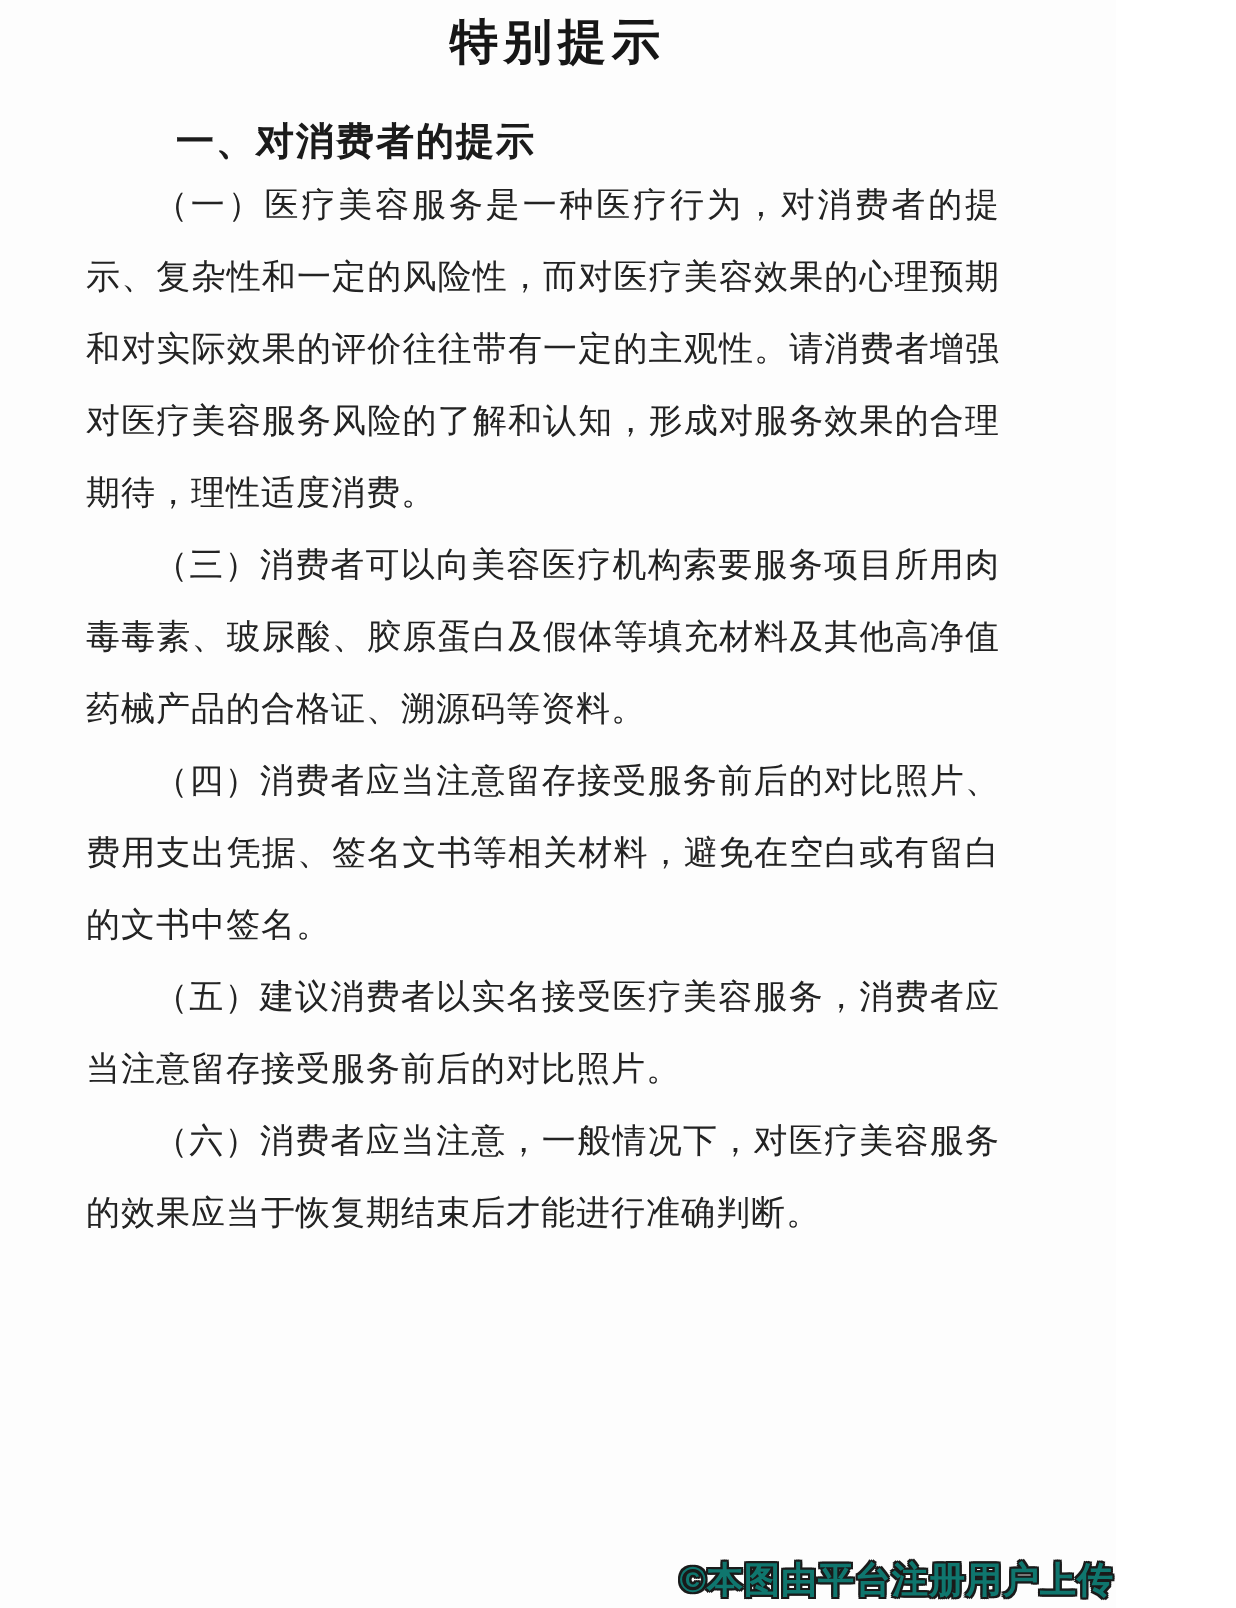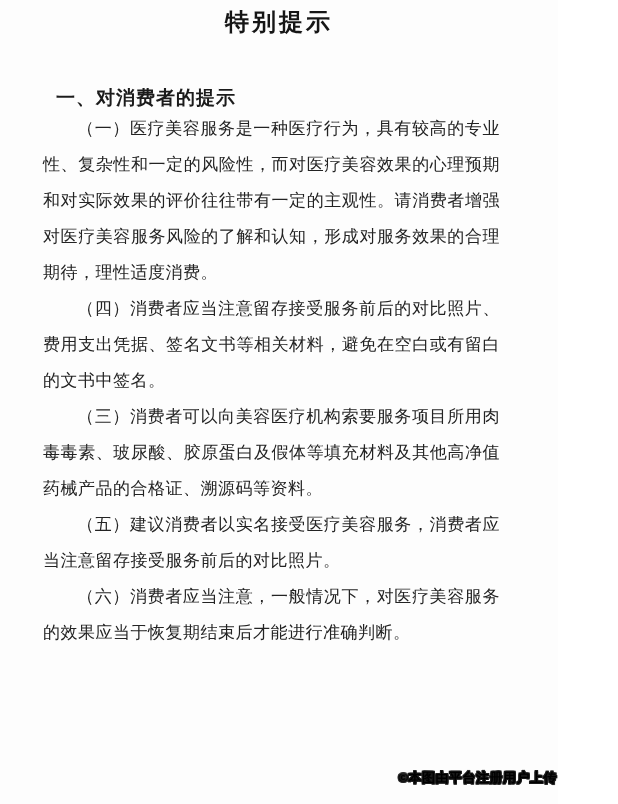--- a/index.html
+++ b/index.html
@@ -21,22 +21,22 @@
     padding-top: 7px;
     text-align: center;
     font-family: "Liberation Serif", serif;
     font-size: 24px;
     font-weight: 700;
     line-height: 30px;
     letter-spacing: 3px;
     color: #161616;
   }
   .section-heading {
-    margin: 50px 0 0 0;
-    padding-left: 56px;
+    margin: 24px 0 0 0;
+    padding-left: 88px;
     font-family: "Liberation Sans", sans-serif;
     font-size: 19px;
     font-weight: 700;
     line-height: 22px;
     letter-spacing: 1px;
     color: #1b1b1b;
   }
   .doc-body {
     margin-top: 2px;
     padding: 0 58px 0 43px;
@@ -47,26 +47,26 @@
     text-align: justify;
     color: #232323;
   }
   .para {
     margin: 0;
     text-indent: 2em;
   }
   .watermark {
     position: absolute;
     right: 1px;
-    bottom: 17px;
+    bottom: 2px;
     font-family: "Liberation Sans", sans-serif;
-    font-size: 13px;
+    font-size: 18px;
     font-weight: 700;
     letter-spacing: 0.5px;
-    color: #000000;
+    color: #0f766e;
     text-shadow:
       -1px -1px 0 #1a1a1a,
        1px -1px 0 #1a1a1a,
       -1px  1px 0 #1a1a1a,
        1px  1px 0 #1a1a1a,
        0   -1px 0 #1a1a1a,
        0    1px 0 #1a1a1a,
       -1px  0   0 #1a1a1a,
        1px  0   0 #1a1a1a;
   }
@@ -74,22 +74,22 @@
 </head>
 <body>
 
 <div class="page">
 
   <h1 class="doc-title">特别提示</h1>
 
   <h2 class="section-heading">一、对消费者的提示</h2>
 
   <div class="doc-body">
-    <p class="para">（一）医疗美容服务是一种医疗行为，具有较高的专业性、复杂性和一定的风险性，而对医疗美容效果的心理预期和对实际效果的评价往往带有一定的主观性。请消费者增强对医疗美容服务风险的了解和认知，形成对服务效果的合理期待，理性适度消费。</p>
+    <p class="para">（一）医疗美容服务是一种医疗行为，对消费者的提示、复杂性和一定的风险性，而对医疗美容效果的心理预期和对实际效果的评价往往带有一定的主观性。请消费者增强对医疗美容服务风险的了解和认知，形成对服务效果的合理期待，理性适度消费。</p>
+    <p class="para">（三）消费者可以向美容医疗机构索要服务项目所用肉毒毒素、玻尿酸、胶原蛋白及假体等填充材料及其他高净值药械产品的合格证、溯源码等资料。</p>
     <p class="para">（四）消费者应当注意留存接受服务前后的对比照片、费用支出凭据、签名文书等相关材料，避免在空白或有留白的文书中签名。</p>
-    <p class="para">（三）消费者可以向美容医疗机构索要服务项目所用肉毒毒素、玻尿酸、胶原蛋白及假体等填充材料及其他高净值药械产品的合格证、溯源码等资料。</p>
     <p class="para">（五）建议消费者以实名接受医疗美容服务，消费者应当注意留存接受服务前后的对比照片。</p>
     <p class="para">（六）消费者应当注意，一般情况下，对医疗美容服务的效果应当于恢复期结束后才能进行准确判断。</p>
   </div>
 
   <div class="watermark">©本图由平台注册用户上传</div>
 
 </div>
 
 </body></html>

